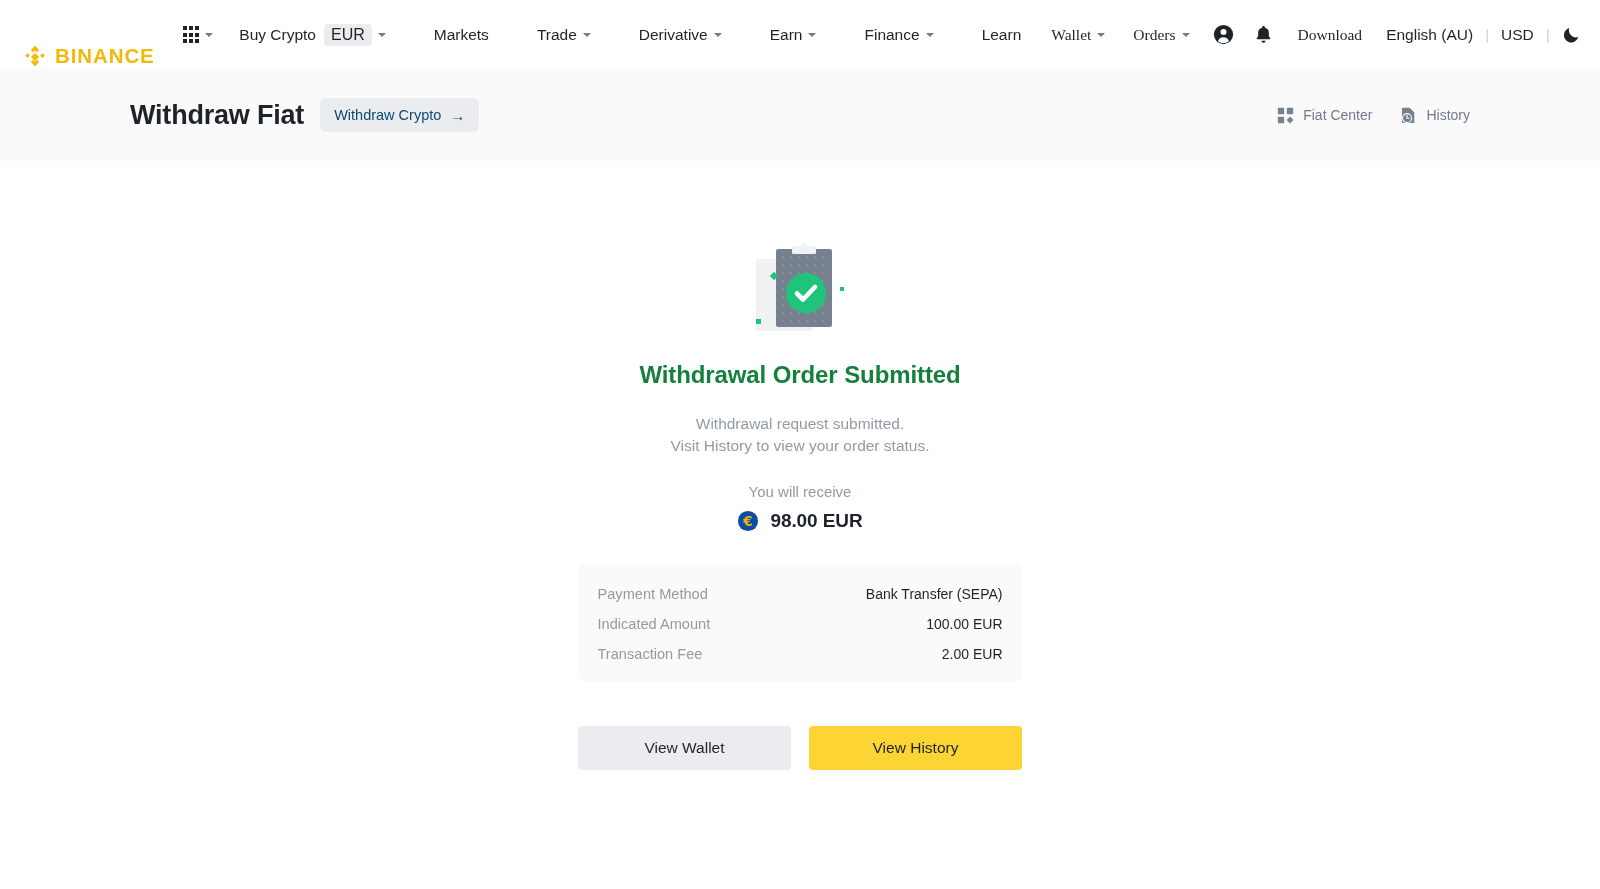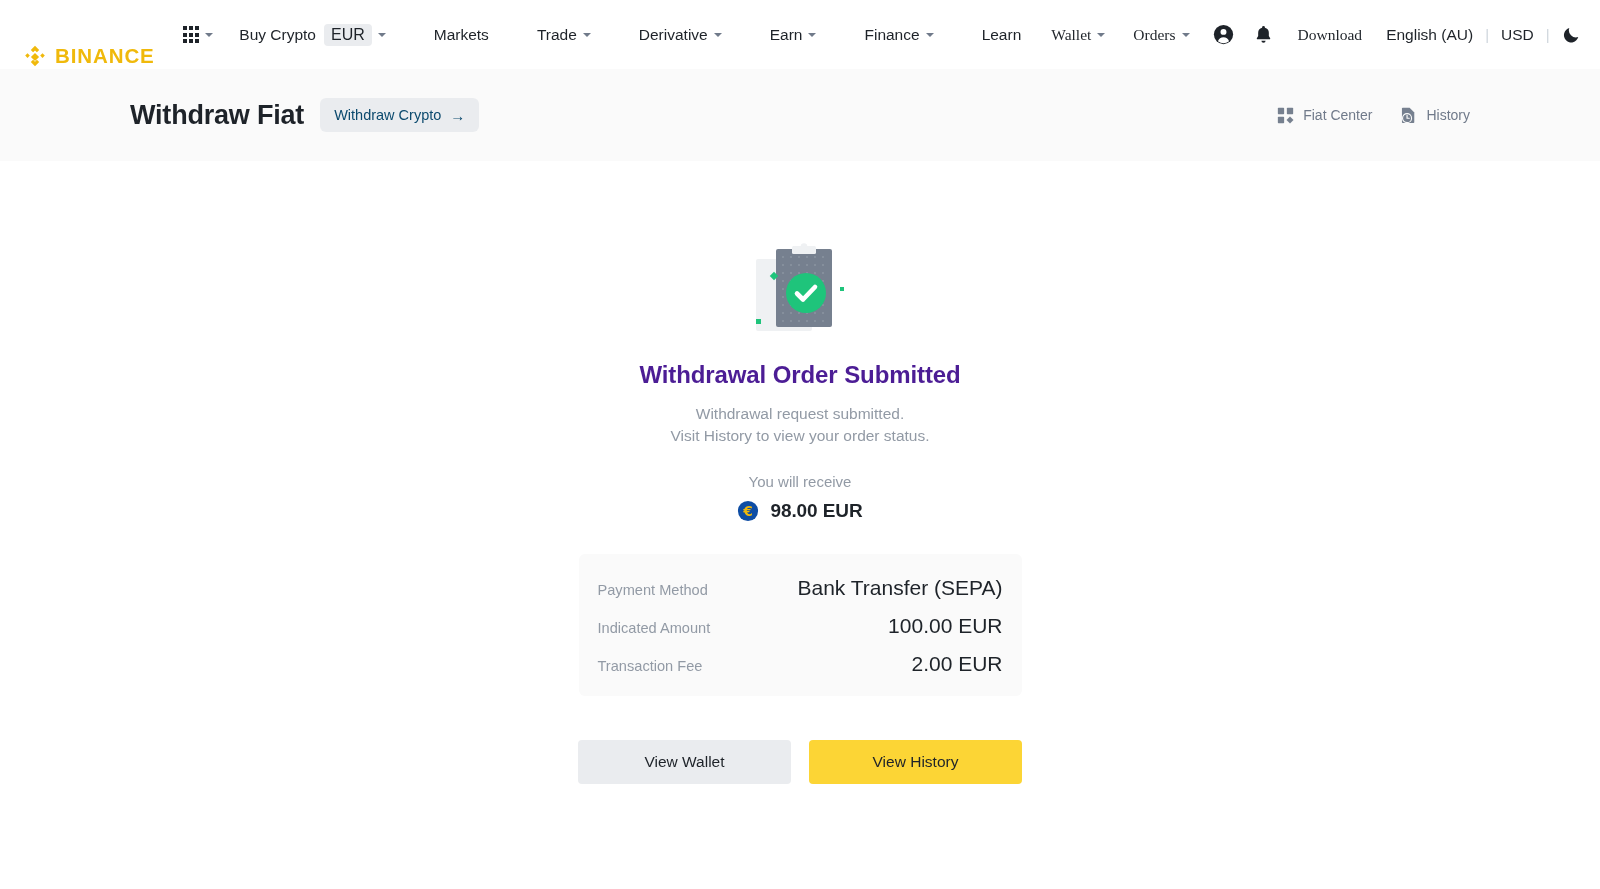--- a/index.html
+++ b/index.html
@@ -182,24 +182,24 @@
     display: flex;
     flex-direction: column;
     align-items: center;
   }
 
   .illustration { margin-bottom: 16px; }
 
   .result-title {
     font-size: 24px;
     font-weight: 700;
-    color: #4c1d95;
+    color: #15803d;
     letter-spacing: -0.1px;
     text-align: center;
-    margin-bottom: 14px;
+    margin-bottom: 24px;
   }
 
   .result-sub {
     font-size: 15.5px;
     color: #929AA5;
     text-align: center;
     line-height: 22px;
     margin-bottom: 26px;
   }
 
@@ -239,21 +239,21 @@
     align-items: baseline;
     margin-bottom: 14px;
   }
   .detail-row:last-child { margin-bottom: 0; }
   .detail-key {
     font-size: 14.6px;
     color: #929AA5;
     white-space: nowrap;
   }
   .detail-val {
-    font-size: 21px;
+    font-size: 14px;
     color: #1E2329;
     white-space: nowrap;
     text-align: right;
     margin-left: 24px;
   }
 
   
   .btn-row {
     display: flex;
     gap: 18px;

